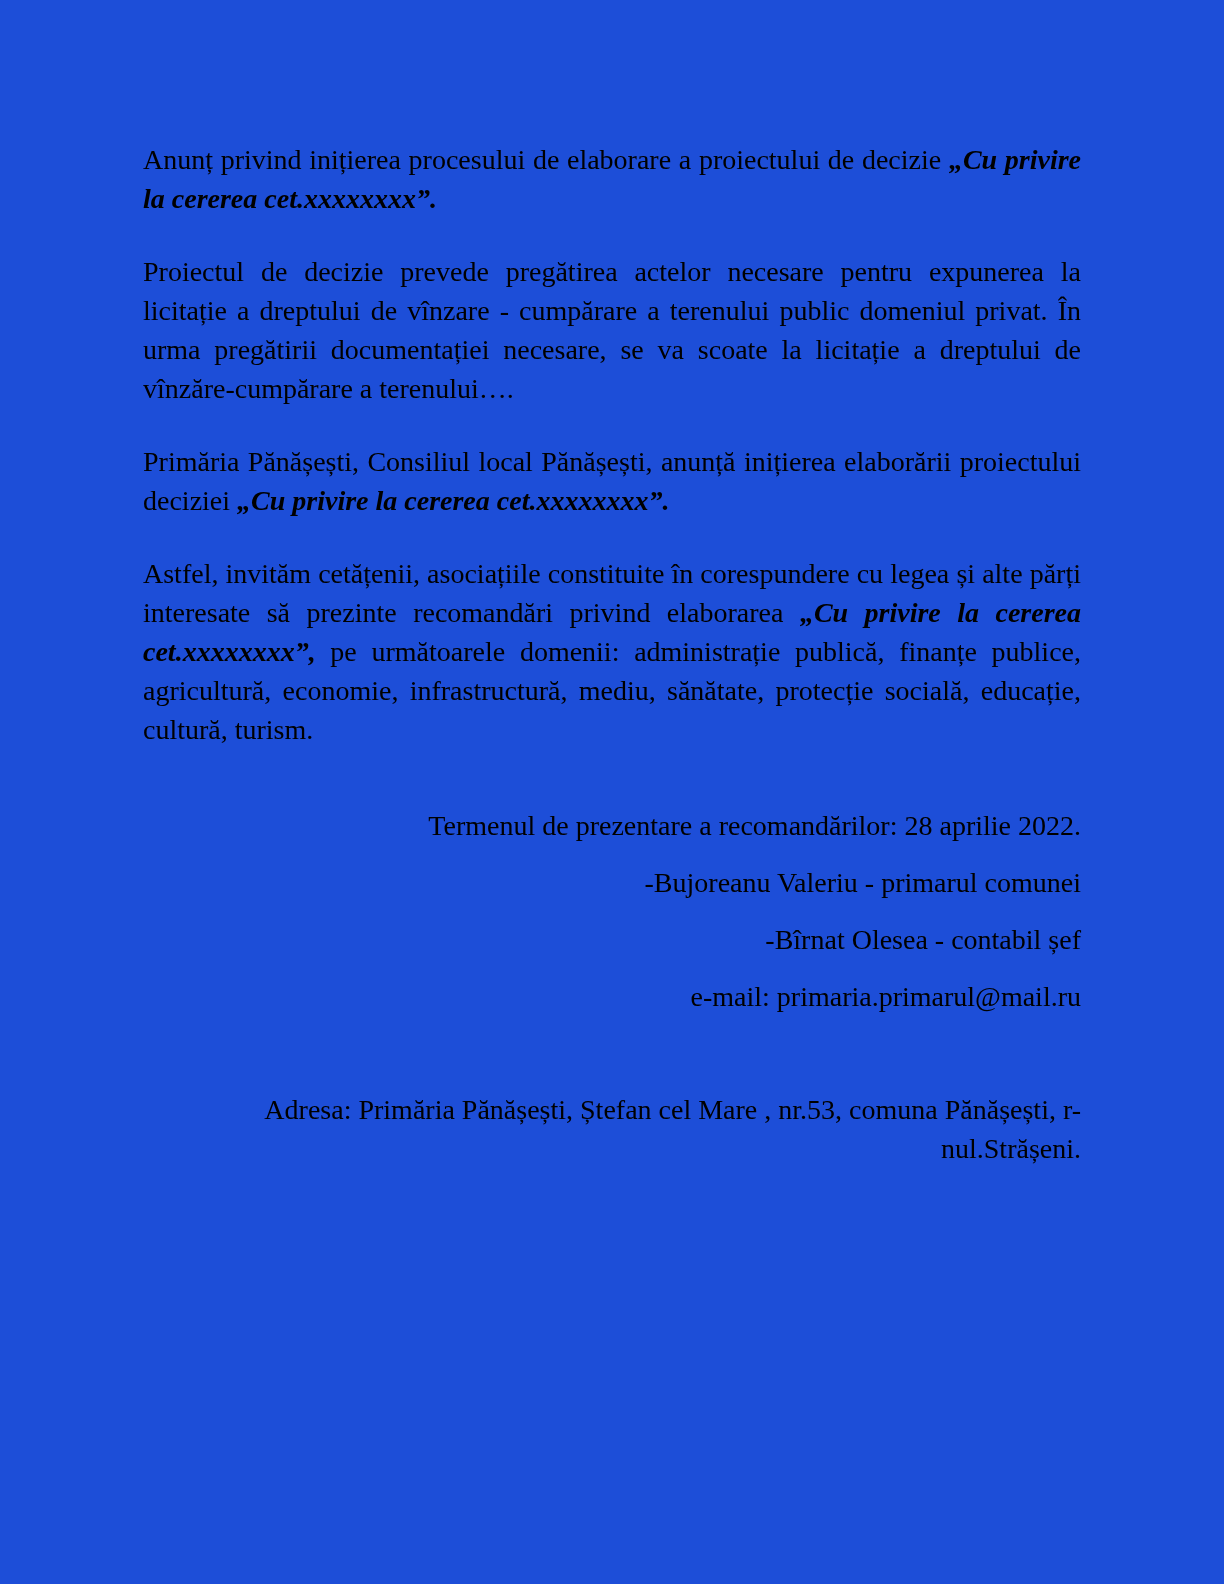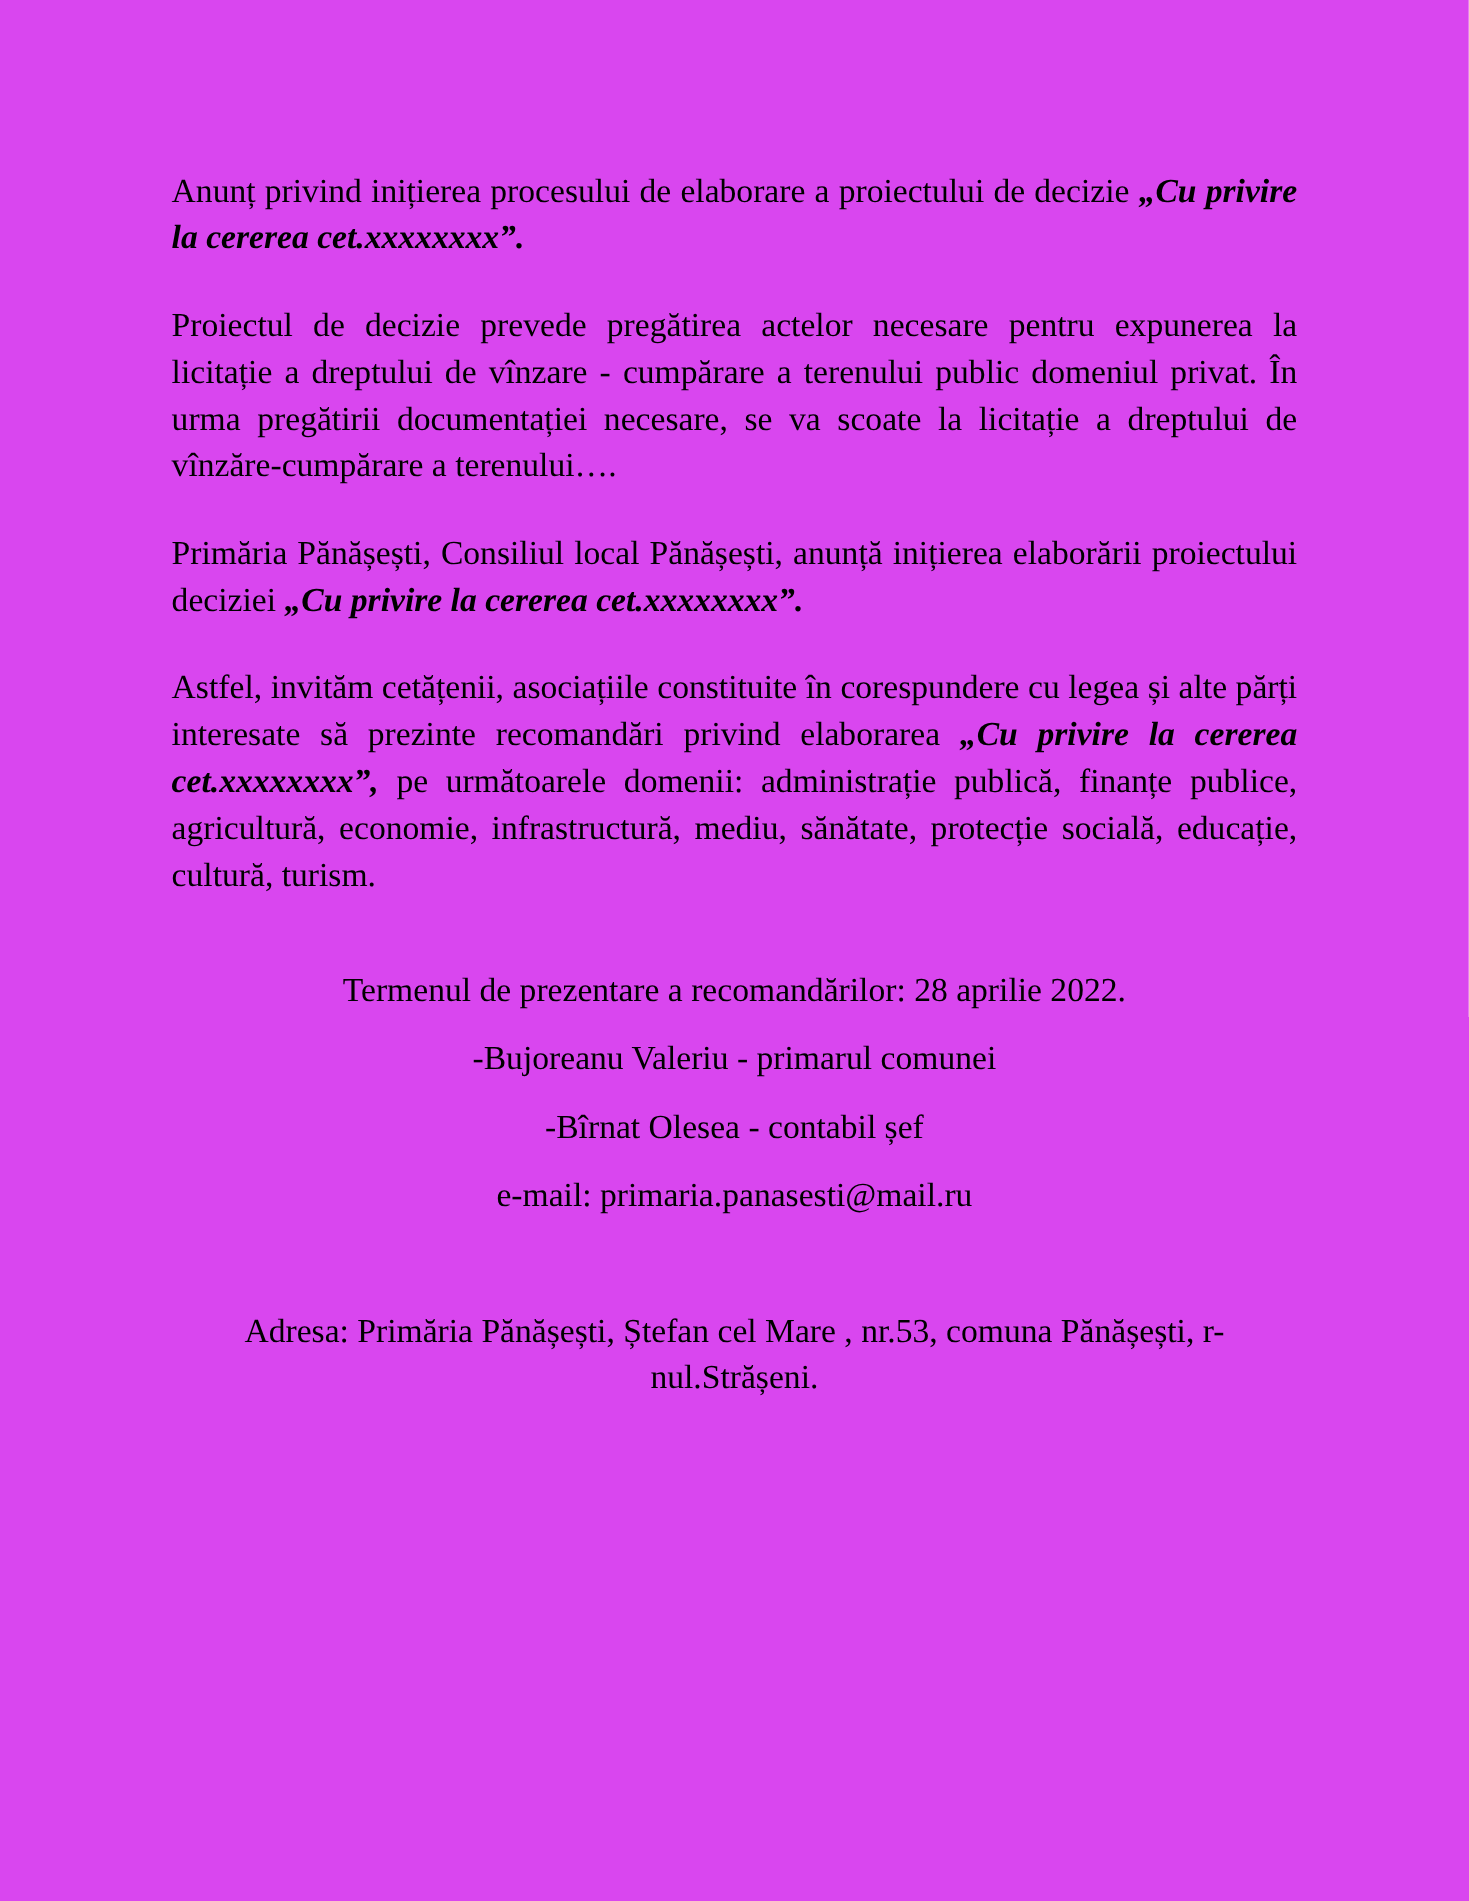--- a/index.html
+++ b/index.html
@@ -12,43 +12,43 @@
     height: 1584px;
     font-family: "Liberation Serif", "DejaVu Serif", serif;
     color: #000000;
     overflow: hidden;
   }
   .page {
     box-sizing: border-box;
     width: 1224px;
     height: 1584px;
     padding: 140px 143px 0 143px;
-    background: #d946ef;
+    background: #1d4ed8;
   }
   .para {
     margin: 0 0 18px 0;
     font-size: 28px;
     line-height: 39px;
-    text-align: center;
+    text-align: right;
   }
   .para.justify { text-align: justify; }
   .para.mb-lg { margin-bottom: 34px; }
   .run-normal { font-weight: normal; font-style: normal; }
   .run-bold-italic { font-weight: bold; font-style: italic; }
   .spacer-1 { height: 23px; }
   .spacer-2 { height: 56px; }
 </style>
 </head>
 <body>
 
 <div class="page">
   <p class="para justify mb-lg"><span class="run-normal">Anunț privind inițierea procesului de elaborare a proiectului de decizie </span><span class="run-bold-italic">„Cu privire la cererea cet.xxxxxxxx”.</span></p>
   <p class="para justify mb-lg"><span class="run-normal">Proiectul de decizie prevede pregătirea actelor necesare pentru expunerea la licitație a dreptului de vînzare - cumpărare a terenului public domeniul privat. În urma pregătirii documentației necesare, se va scoate la licitație a dreptului de vînzăre-cumpărare a terenului….</span></p>
   <p class="para justify mb-lg"><span class="run-normal">Primăria Pănășești, Consiliul local Pănășești, anunță inițierea elaborării proiectului deciziei </span><span class="run-bold-italic">„Cu privire la cererea cet.xxxxxxxx”.</span></p>
   <p class="para justify mb-lg"><span class="run-normal">Astfel, invităm cetățenii, asociațiile constituite în corespundere cu legea și alte părți interesate să prezinte recomandări privind elaborarea </span><span class="run-bold-italic">„Cu privire la cererea cet.xxxxxxxx”,</span><span class="run-normal"> pe următoarele domenii: administrație publică, finanțe publice, agricultură, economie, infrastructură, mediu, sănătate, protecție socială, educație, cultură, turism.</span></p>
   <div class="spacer-1"></div>
   <p class="para"><span class="run-normal">Termenul de prezentare a recomandărilor: 28 aprilie 2022.</span></p>
   <p class="para"><span class="run-normal">-Bujoreanu Valeriu - primarul comunei</span></p>
   <p class="para"><span class="run-normal">-Bîrnat Olesea - contabil șef</span></p>
-  <p class="para"><span class="run-normal">e-mail: primaria.panasesti@mail.ru</span></p>
+  <p class="para"><span class="run-normal">e-mail: primaria.primarul@mail.ru</span></p>
   <div class="spacer-2"></div>
   <p class="para"><span class="run-normal">Adresa: Primăria Pănășești, Ștefan cel Mare , nr.53, comuna Pănășești, r-nul.Strășeni.</span></p>
 </div>
 
 </body></html>

